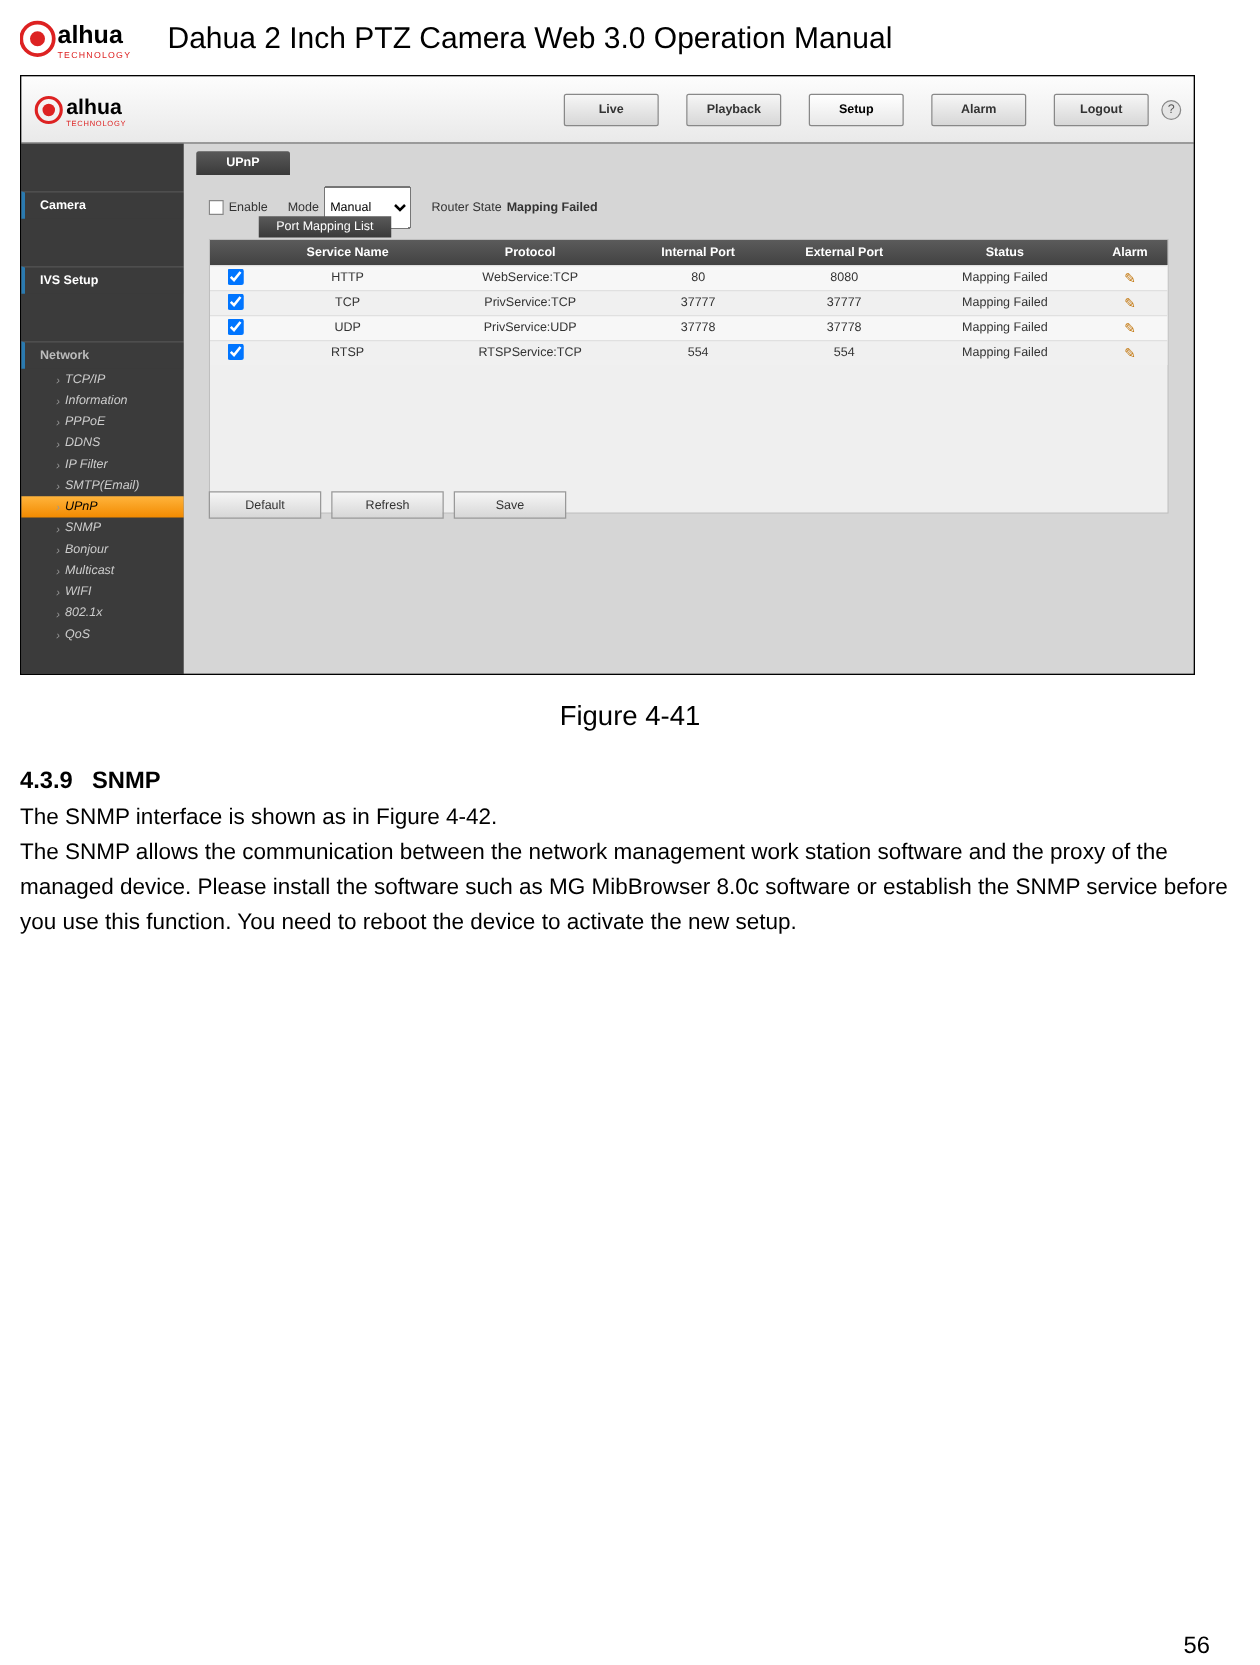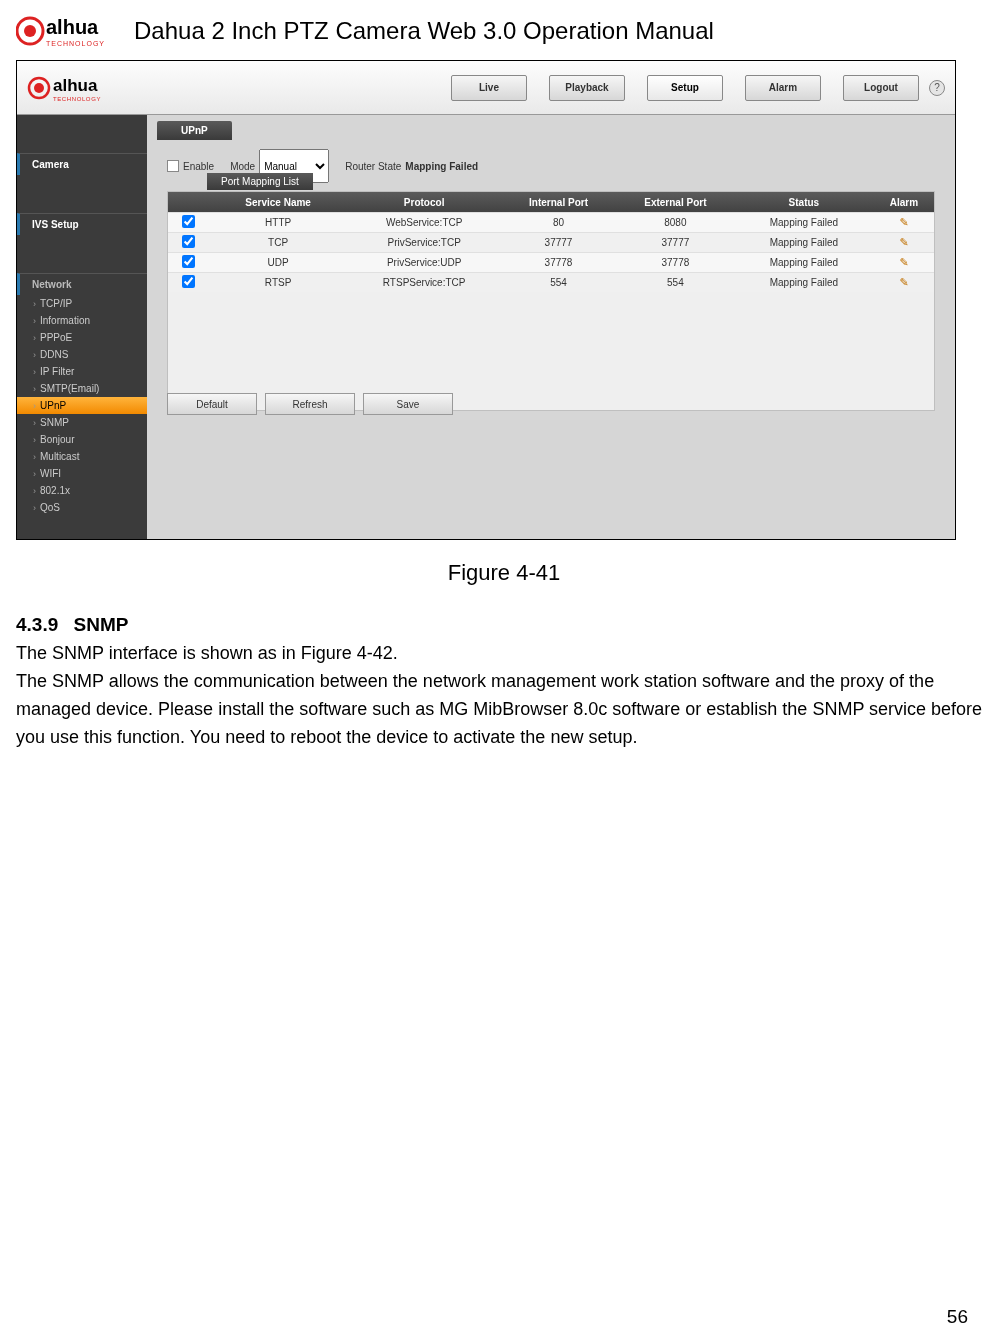--- a/index.html
+++ b/index.html
@@ -66,22 +66,22 @@
   .ss-body { display:flex; height: calc(100% - 54px); }
   .ss-side { width: 130px; background:#3b3b3b; color:#ddd; }
   .ss-side .sect {
     padding: 5px 12px; font-weight:bold; font-size:10px; color:#fff;
     border-top:1px solid #555; border-left:3px solid #2a7ab0;
     background:#3b3b3b;
     margin-top:38px;
   }
   .ss-side .sect.net { color:#bbb; }
   .ss-side .sub {
-    padding: 3px 8px 3px 16px; font-size:10px; color:#ccc;
-    display:flex; align-items:center; gap:4px;
+    padding: 3px 8px 3px 28px; font-size:10px; color:#ccc;
+    display:flex; align-items:center; gap:4px;font-style:italic;
   }
   .ss-side .sub::before { content:"›"; color:#999; font-size:9px; }
   .ss-side .sub.active { background: linear-gradient(#ffb43c,#f28a00); color:#000; }
   .ss-main { flex:1; background:#d6d6d6; position:relative; }
   .ss-panel-tab {
     position:absolute; top:6px; left:10px;
     background: linear-gradient(#5a5a5a,#3a3a3a);
     color:#fff; font-size:10px; font-weight:bold;
     padding: 4px 24px; border-radius:2px 2px 0 0;
   }

